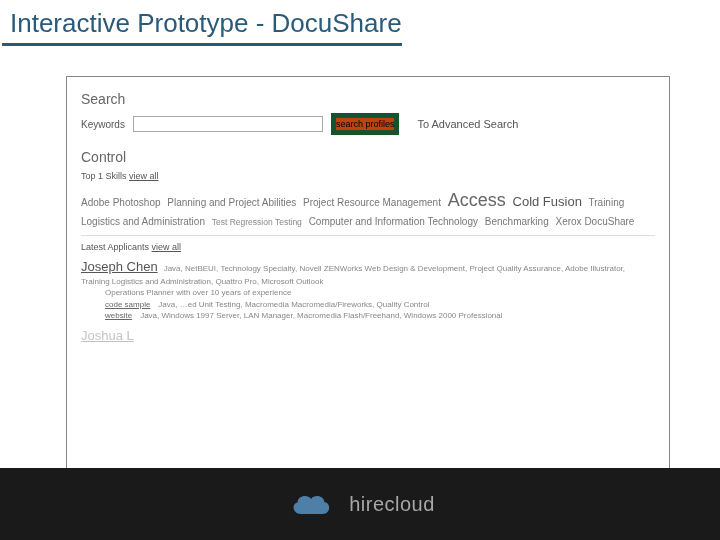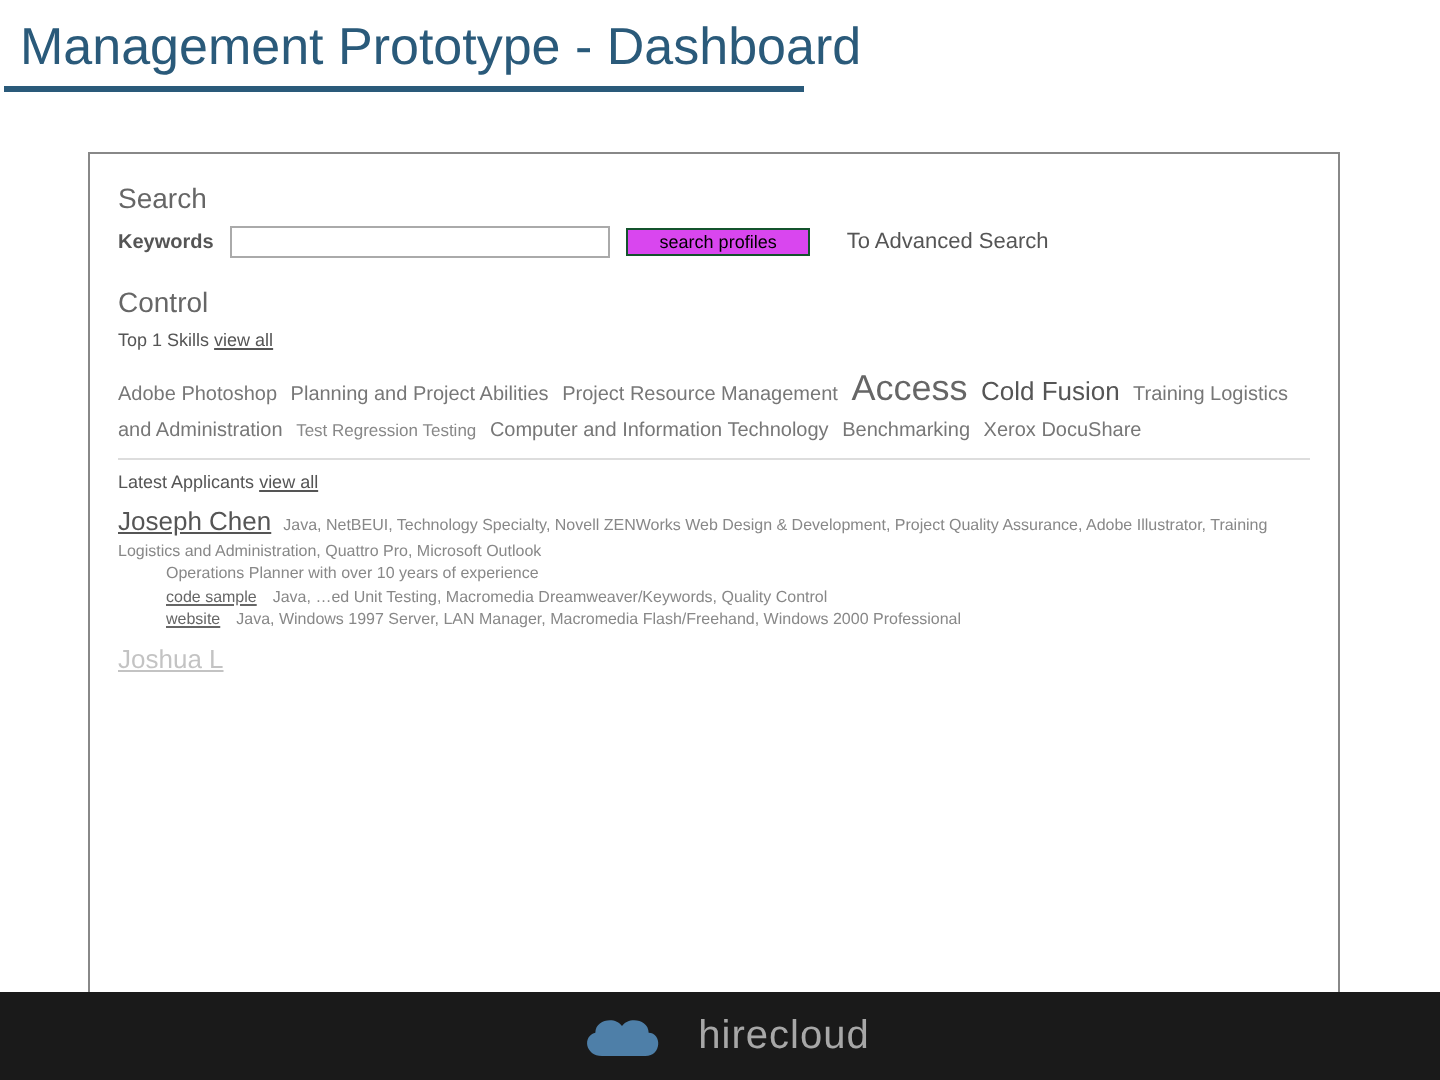--- a/index.html
+++ b/index.html
@@ -18,53 +18,53 @@
     font-weight: 400;
   }
   .title-rule {
     height: 3px;
     background: #2a5a7a;
     width: 400px;
     margin-left: 2px;
   }
   .card {
     border: 1px solid #888;
-    margin: 30px 50px 0 44px;
+    margin: 30px 50px 0 66px;
     padding: 10px 14px 8px 14px;
     background: #fff;
     font-size: 10px;
     color: #555;
     height: 441px;
     overflow: hidden;
   }
   .section-h {
     font-size: 14px;
     color: #666;
     margin: 4px 0 6px 0;
     font-weight: 400;
   }
   .search-row {
     display: flex;
     align-items: center;
     gap: 8px;
     margin-bottom: 14px;
   }
-  .kw-label { font-size: 10px; color: #555; font-weight: bold; }
+  .kw-label { font-size: 10px; color: #555; }
   .search-input {
     width: 190px;
     height: 16px;
     border: 1px solid #aaa;
     font-size: 10px;
     padding: 0 2px;
   }
   .search-btn {
     font-size: 9px;
-    padding: 1px 16px;
-    border: 1px solid #14532d;
-    background: #d946ef;
+    padding: 1px 0;
+    border: 5px solid #14532d;
+    background: #c2410c;
     cursor: pointer;
   }
   .adv-link {
     font-size: 11px;
     color: #555;
     text-decoration: none;
     margin-left: 10px;
     text-align: right;
   }
   .sub-line {
@@ -96,38 +96,38 @@
     text-decoration: underline;
     margin-right: 6px;
     cursor: pointer;
   }
   .applicant .row { margin-left: 24px; }
   .applicant .lk { text-decoration: underline; color: #666; margin-right: 8px; cursor: pointer; }
   .faded { opacity: 0.35; }
   .footer {
     position: absolute;
     left: 0; right: 0; bottom: 0;
-    height: 44px;
+    height: 72px;
     background: #1a1a1a;
     display: flex;
     align-items: center;
     justify-content: center;
     gap: 12px;
   }
   .cloud-svg { width: 52px; height: 30px; }
   .brand-txt {
     font-size: 20px;
     color: #a7a7a7;
     letter-spacing: 0.5px;
   }
 </style>
 </head>
 <body>
 
-<div class="slide-title">Management Prototype - Dashboard</div>
+<div class="slide-title">Interactive Prototype - DocuShare</div>
 <div class="title-rule"></div>
 
 <div class="card">
 
   <div class="section-h">Search</div>
   <div class="search-row">
     <span class="kw-label">Keywords</span>
     <input class="search-input" placeholder="" style="">
     <button class="search-btn">search profiles</button>
     <a href="#" class="adv-link">To Advanced Search</a>
@@ -145,21 +145,21 @@
 
   <div class="sub-line">
     <span>Latest Applicants</span>
     <span class="u">view all</span>
   </div>
 
   <div id="applicants">
       <div class="applicant">
         <div><span class="name">Joseph Chen</span><span>Java, NetBEUI, Technology Specialty, Novell ZENWorks Web Design &amp; Development, Project Quality Assurance, Adobe Illustrator, Training Logistics and Administration, Quattro Pro, Microsoft Outlook</span></div>
         <div class="row">Operations Planner with over 10 years of experience</div>
-        <div class="row"><span class="lk">code sample</span><span>Java, …ed Unit Testing, Macromedia Dreamweaver/Keywords, Quality Control</span></div>
+        <div class="row"><span class="lk">code sample</span><span>Java, …ed Unit Testing, Macromedia Macromedia/Fireworks, Quality Control</span></div>
         <div class="row"><span class="lk">website</span><span>Java, Windows 1997 Server, LAN Manager, Macromedia Flash/Freehand, Windows 2000 Professional</span></div>
       </div>
       <div class="applicant faded">
         <div><span class="name">Joshua L</span><span></span></div>
       </div>
     </div>
 
 </div>
 
 <div class="footer">

